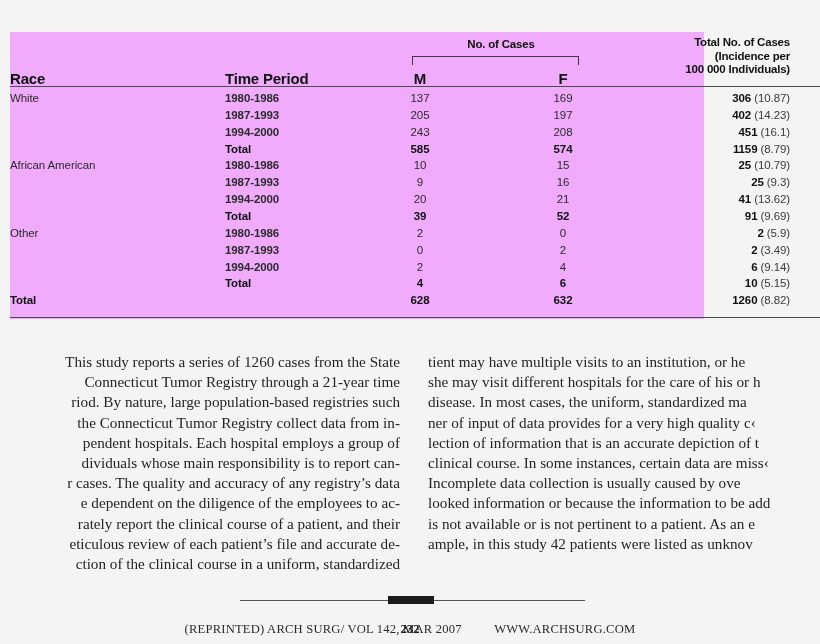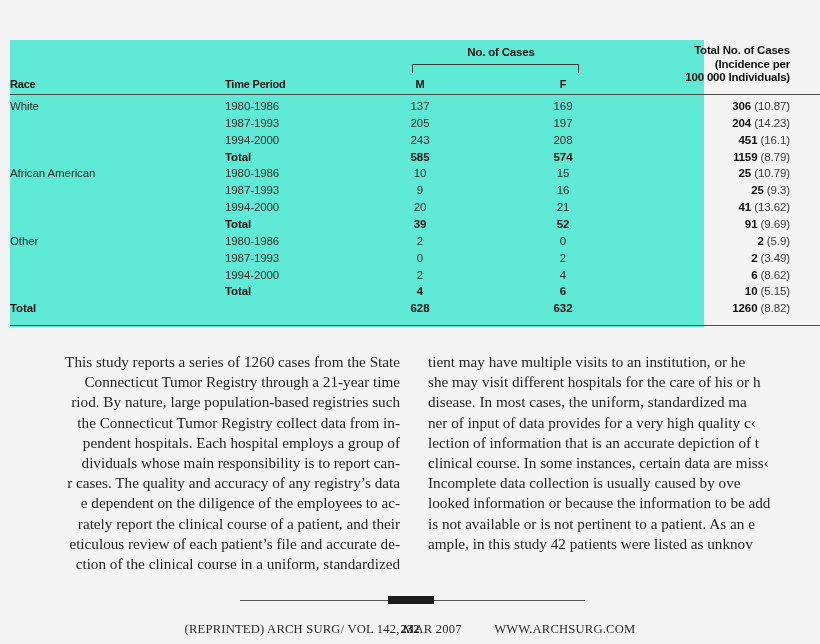--- a/index.html
+++ b/index.html
@@ -13,24 +13,24 @@
     position: relative;
     overflow: hidden;
     font-family: "Liberation Serif", serif;
     color: #1a1a1a;
   }
 
   
   #table-region {
     position: absolute;
     left: 10px;
-    top: 40px;
+    top: 32px;
     width: 694px;
     height: 287px;
-    background: #5eead4;
+    background: #f0abfc;
   }
   #table-inner {
     position: relative;
     width: 100%;
     height: 100%;
     font-family: "Liberation Sans", sans-serif;
   }
 
   .thead-group-label {
     position: absolute;
@@ -65,21 +65,21 @@
     border-top: 1.4px solid #3a3a3a;
     border-left: 1.4px solid #3a3a3a;
     border-right: 1.4px solid #3a3a3a;
     box-sizing: border-box;
   }
 
   .thead-col {
     position: absolute;
     top: 38px;
     font-weight: bold;
-    font-size: 11px;
+    font-size: 15px;
     color: #111;
     letter-spacing: -0.2px;
     white-space: nowrap;
   }
   #th-race      { left: 0px;   }
   #th-period    { left: 215px; }
   #th-m         { left: 380px; width: 60px; text-align: center; }
   #th-f         { left: 523px; width: 60px; text-align: center; }
 
   #thead-rule {
@@ -112,20 +112,21 @@
     position: absolute;
     left: 0px;
     top: 0;
     white-space: nowrap;
   }
   .c-period {
     position: absolute;
     left: 215px;
     top: 0;
     white-space: nowrap;
+    font-weight: bold;
   }
   .c-m {
     position: absolute;
     left: 380px;
     top: 0;
     width: 60px;
     text-align: center;
   }
   .c-f {
     position: absolute;
@@ -268,21 +269,21 @@
           <div class="c-period">1980-1986</div>
           <div class="c-m">137</div>
           <div class="c-f">169</div>
           <div class="c-total"><span class="tn">306</span><span> </span><span class="ti">(10.87)</span></div>
         </div>
         <div class="trow" style="top: 76.85px;">
           <div class="c-race"></div>
           <div class="c-period">1987-1993</div>
           <div class="c-m">205</div>
           <div class="c-f">197</div>
-          <div class="c-total"><span class="tn">204</span><span> </span><span class="ti">(14.23)</span></div>
+          <div class="c-total"><span class="tn">402</span><span> </span><span class="ti">(14.23)</span></div>
         </div>
         <div class="trow" style="top: 93.7px;">
           <div class="c-race"></div>
           <div class="c-period">1994-2000</div>
           <div class="c-m">243</div>
           <div class="c-f">208</div>
           <div class="c-total"><span class="tn">451</span><span> </span><span class="ti">(16.1)</span></div>
         </div>
         <div class="trow bold" style="top: 110.55px;">
           <div class="c-race"></div>
@@ -331,21 +332,21 @@
           <div class="c-period">1987-1993</div>
           <div class="c-m">0</div>
           <div class="c-f">2</div>
           <div class="c-total"><span class="tn">2</span><span> </span><span class="ti">(3.49)</span></div>
         </div>
         <div class="trow" style="top: 228.5px;">
           <div class="c-race"></div>
           <div class="c-period">1994-2000</div>
           <div class="c-m">2</div>
           <div class="c-f">4</div>
-          <div class="c-total"><span class="tn">6</span><span> </span><span class="ti">(8.62)</span></div>
+          <div class="c-total"><span class="tn">6</span><span> </span><span class="ti">(9.14)</span></div>
         </div>
         <div class="trow bold" style="top: 245.35px;">
           <div class="c-race"></div>
           <div class="c-period">Total</div>
           <div class="c-m">4</div>
           <div class="c-f">6</div>
           <div class="c-total"><span class="tn">10</span><span> </span><span class="ti">(5.15)</span></div>
         </div>
         <div class="trow bold" style="top: 262.2px;">
           <div class="c-race">Total</div>

